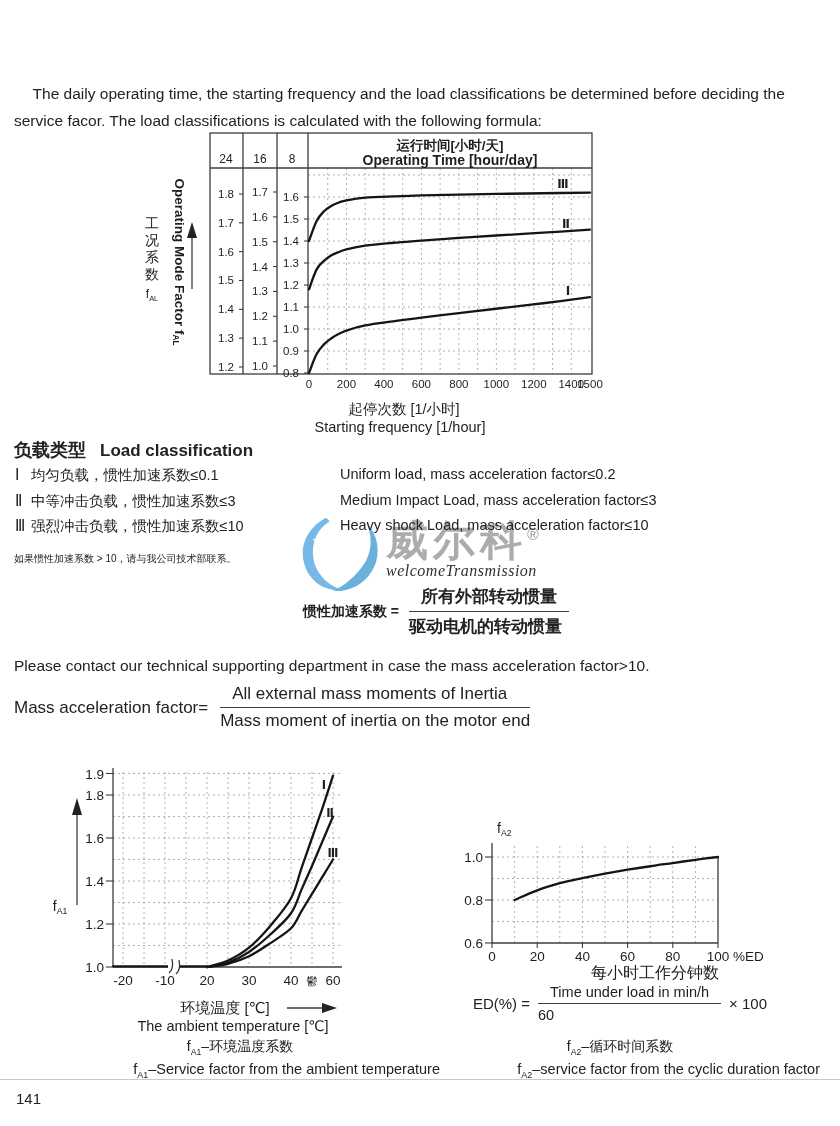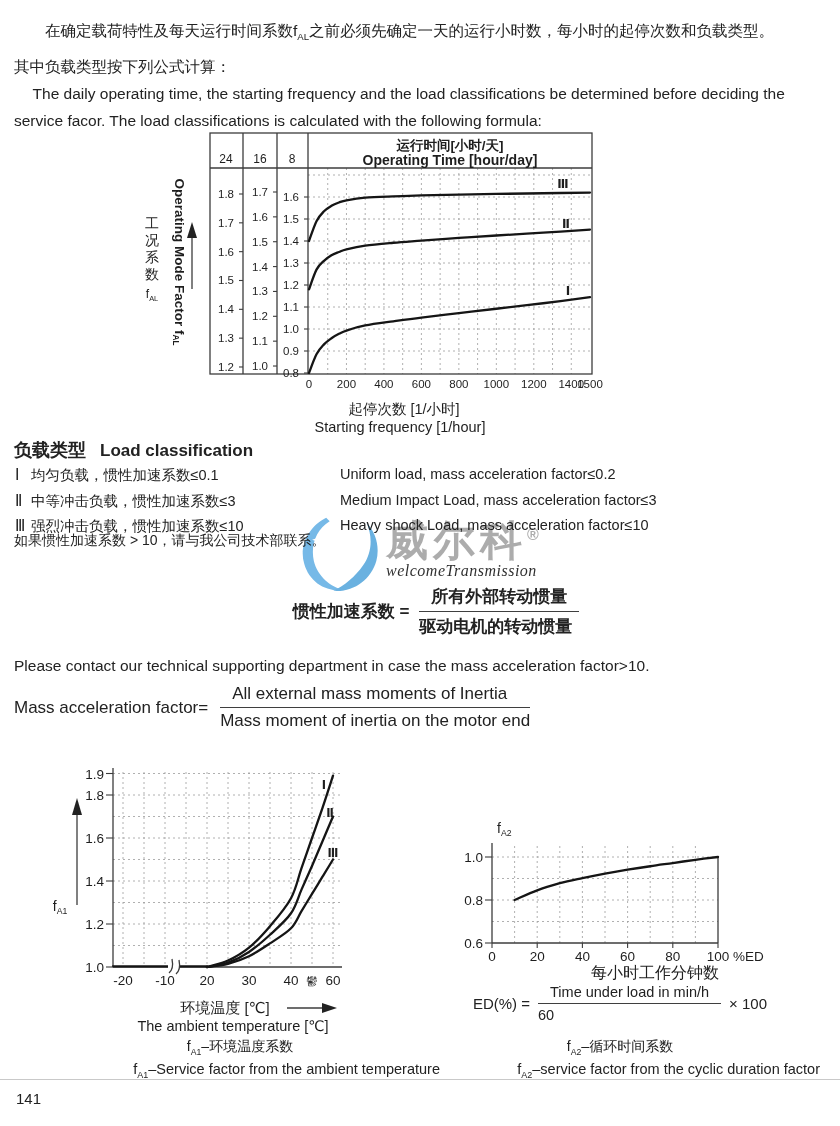--- a/index.html
+++ b/index.html
@@ -17,24 +17,24 @@
   .frame,.axis{stroke:#3c3c3c;stroke-width:1.3;fill:none;}
   .tick{stroke:#3c3c3c;stroke-width:1.1;}
   .curve{stroke:#151515;stroke-width:2.3;fill:none;stroke-linecap:round;stroke-linejoin:round;}
   .lc-title{top:438px;left:14px;display:flex;align-items:baseline;gap:14px;}
   .lc-title .zh{font-size:18px;font-weight:bold;}
   .lc-title .en{font-size:17px;font-weight:bold;}
   .lc-rows{top:466px;left:15px;width:810px;}
   .lc-row{position:relative;height:25.5px;font-size:14.5px;}
   .lc-row .num{display:inline-block;width:16px;font-size:15px;}
   .lc-row .en{position:absolute;left:325px;top:0;}
-  .note-zh{top:532px;left:14px;font-size:14px;}
+  .note-zh{top:552px;left:14px;font-size:10px;}
   .note-en{top:657px;left:14px;font-size:15.5px;}
   .formula-zh{top:585px;left:0;width:100%;display:flex;justify-content:center;align-items:center;gap:10px;font-weight:bold;}
-  .formula-zh .lhs{font-size:17px;margin-left:32px;}
+  .formula-zh .lhs{font-size:14px;margin-left:32px;}
   .formula-en{top:684px;left:14px;display:flex;align-items:center;gap:12px;font-size:17px;}
   .frac{display:inline-block;text-align:left;}
   .frac .num{display:block;padding:0 12px 3px;border-bottom:1.6px solid #3f3f3f;}
   .frac .den{display:block;padding-top:3px;}
   .formula-zh .frac{font-size:17px;}
   .fa2-xlabel{top:963px;left:495px;width:320px;text-align:center;font-size:16px;}
   .formula-ed{top:984px;left:455px;width:330px;display:flex;justify-content:center;align-items:center;gap:8px;font-size:15px;}
   .formula-ed .frac{font-size:14.5px;}
   .caption{text-align:center;line-height:17.5px;}
   .caption .l1{font-size:14px;}
@@ -59,24 +59,20 @@
       <path d="M32,6 C12,16 1,38 7,58 C13,80 33,91 53,88 C37,85 22,72 18,55 C14,37 21,19 36,10 Z" fill="#58aae2"></path>
       <path d="M40,89 C63,91 83,76 89,55 C93,40 89,23 78,12 C85,28 84,46 74,60 C65,73 53,83 40,89 Z" fill="#4aa0da"></path>
       <path d="M30,17 L33.5,27.5 L44,31 L33.5,34.5 L30,45 L26.5,34.5 L16,31 L26.5,27.5 Z" fill="#ffffff"></path>
     </svg>
     <div class="logo-text">
       <div class="logo-name"><span>威尔科</span><span class="logo-reg">®</span></div>
       <div class="logo-tag">welcomeTransmission</div>
     </div>
   </div>
 
-  <div class="abs z1 p-zh">
-    <span><span>在确定载荷特性及每天运行时间系数f</span><sub>AL</sub><span>之前必须先确定一天的运行小时数，每小时的起停次数和负载类型。</span></span>
-    <span class="noind">其中负载类型按下列公式计算：</span>
-  </div>
   <div class="abs z1 p-en">
     <span>The daily operating time, the starting frequency and the load classifications be determined before deciding the</span>
     <span class="noind">service facor. The load classifications is calculated with the following formula:</span>
   </div>
 
   <svg id="fal-chart" class="abs z1" style="left:140px;top:128px;" width="470" height="312" viewBox="140 128 470 312">
       <line x1="308" y1="351" x2="592" y2="351" class="grid"></line>
       <line x1="308" y1="329" x2="592" y2="329" class="grid"></line>
       <line x1="308" y1="307" x2="592" y2="307" class="grid"></line>
       <line x1="308" y1="285" x2="592" y2="285" class="grid"></line>

